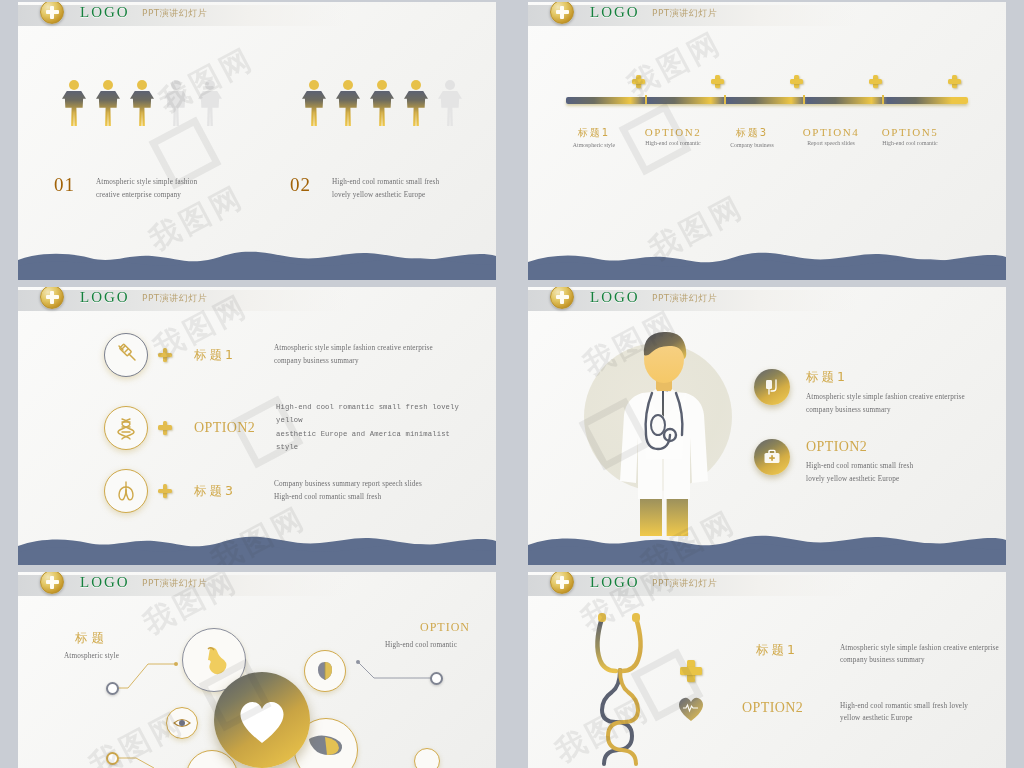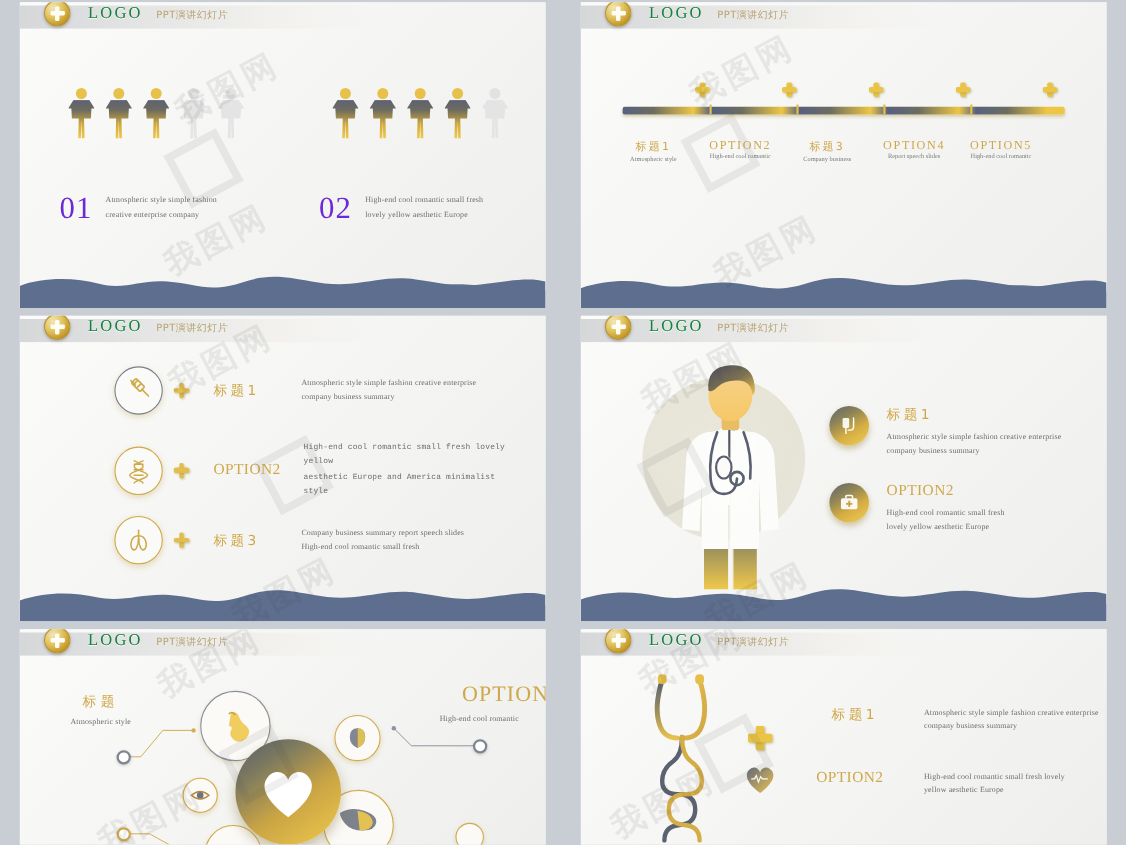--- a/index.html
+++ b/index.html
@@ -71,21 +71,21 @@
   
   .wave{
     position:absolute; left:0; right:0; bottom:0; height:34px;
   }
   .wave svg{ display:block; width:100%; height:100%; }
   .t-body{
     color:#6e6e70; font-size:7.2px; line-height:1.85;
     font-family:"Liberation Serif", serif; letter-spacing:.15px;
   }
   .t-num{
-    font-size:28px; color:#6d28d9; font-family:"Liberation Serif", serif;
+    font-size:19px; color:#a16207; font-family:"Liberation Serif", serif;
     letter-spacing:1px;
   }
   .t-h-cn{
     font-size:12.5px; color:#d0a848; letter-spacing:3px;
     font-family:"DejaVu Sans", sans-serif; font-weight:normal;
   }
   .t-h-en{
     font-size:14px; color:#cfa84d; letter-spacing:.4px;
     font-family:"Liberation Serif", serif;
   }
@@ -608,21 +608,21 @@
     <div class="org-dot dk" style="left:88px; top:110px;"></div>
     <div class="org-dot dk" style="left:412px; top:100px;"></div>
     <div class="org-dot" style="left:88px; top:180px;"></div>
 
     <div style="position:absolute; left:46px; top:58px; text-align:center;">
       <div class="t-h-cn" style="letter-spacing:4px;font-family:Liberation Serif, serif;">标题</div>
       <div class="t-body" style="margin-top:3px;">Atmospheric style</div>
     </div>
 
     <div style="position:absolute; left:354px; top:48px; text-align:center;">
-      <div class="t-h-en" style="font-size:20px;letter-spacing:1px;margin-left:48px;">OPTION</div>
+      <div class="t-h-en" style="font-size:12px;letter-spacing:1px;margin-left:48px;">OPTION</div>
       <div class="t-body" style="margin-top:4px;">High-end cool romantic</div>
     </div>
 
     <div class="org-ring dk" style="left:164px; top:56px; width:64px; height:64px;">
       <svg width="40" height="40" viewBox="0 0 40 40">
         <path d="M16 8 q5 -2 7 3 q2 6 7 9 q5 5 0 11 q-6 6 -12 1 q-4 -4 -2 -8 q2 -4 -2 -4" fill="#eec84c" opacity=".9"></path>
         <path d="M14 9 q3 -3 6 1" fill="none" stroke="#c9a243" stroke-width="1.4"></path>
       </svg>
     </div>
 

